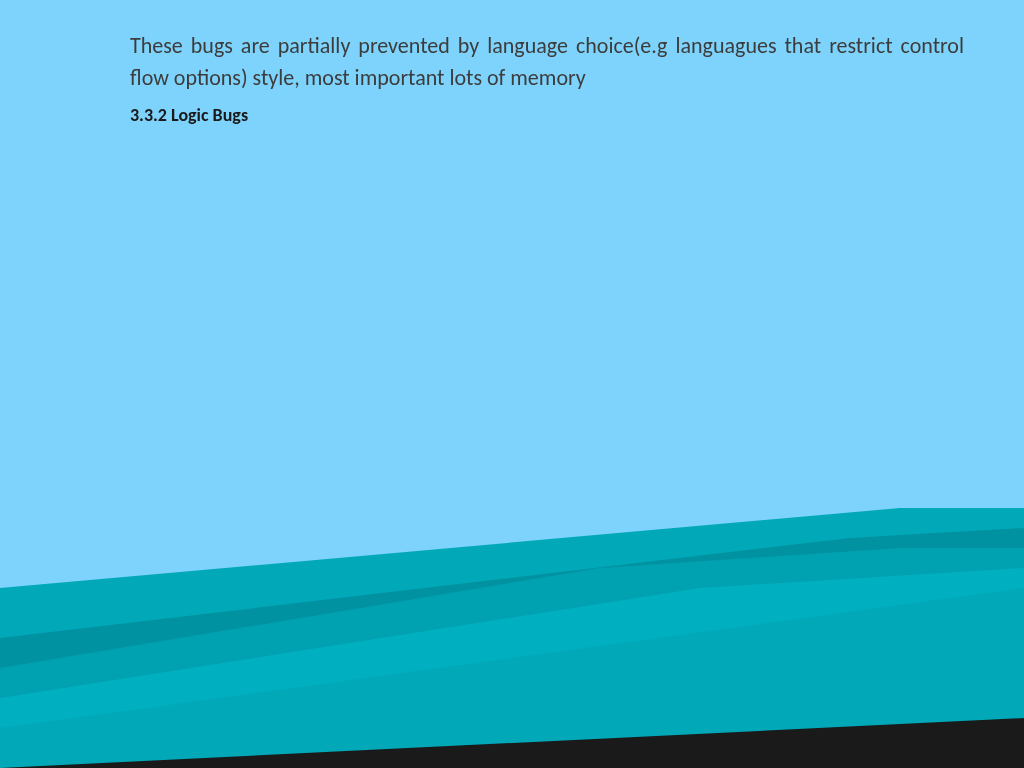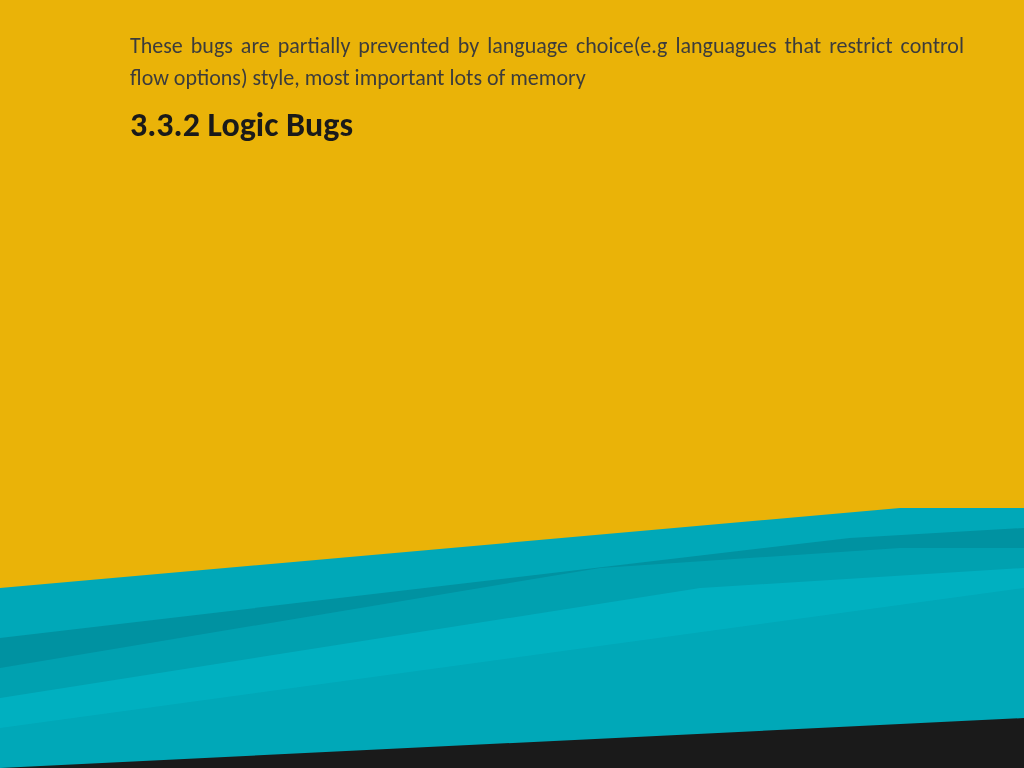--- a/index.html
+++ b/index.html
@@ -13,21 +13,21 @@
       height: 768px;
       overflow: hidden;
       background: #ffffff;
       font-family: 'Calibri', 'Segoe UI', Arial, sans-serif;
       position: relative;
     }
 
     .slide-container {
       width: 1024px;
       height: 768px;
-      background: #eab308;
+      background: #7dd3fc;
       position: relative;
       overflow: hidden;
     }
 
     .content-area {
       position: absolute;
       top: 30px;
       left: 130px;
       right: 60px;
       width: 834px;
@@ -35,21 +35,21 @@
 
     .intro-text {
       font-size: 22px;
       color: #3c3c3c;
       line-height: 1.45;
       text-align: justify;
       margin-bottom: 10px;
     }
 
     .section-heading {
-      font-size: 34px;
+      font-size: 18px;
       font-weight: bold;
       color: #1a1a1a;
       margin-bottom: 10px;
       margin-top: 4px;
     }
 
     .body-text {
       font-size: 22px;
       color: #3c3c3c;
       line-height: 1.45;

